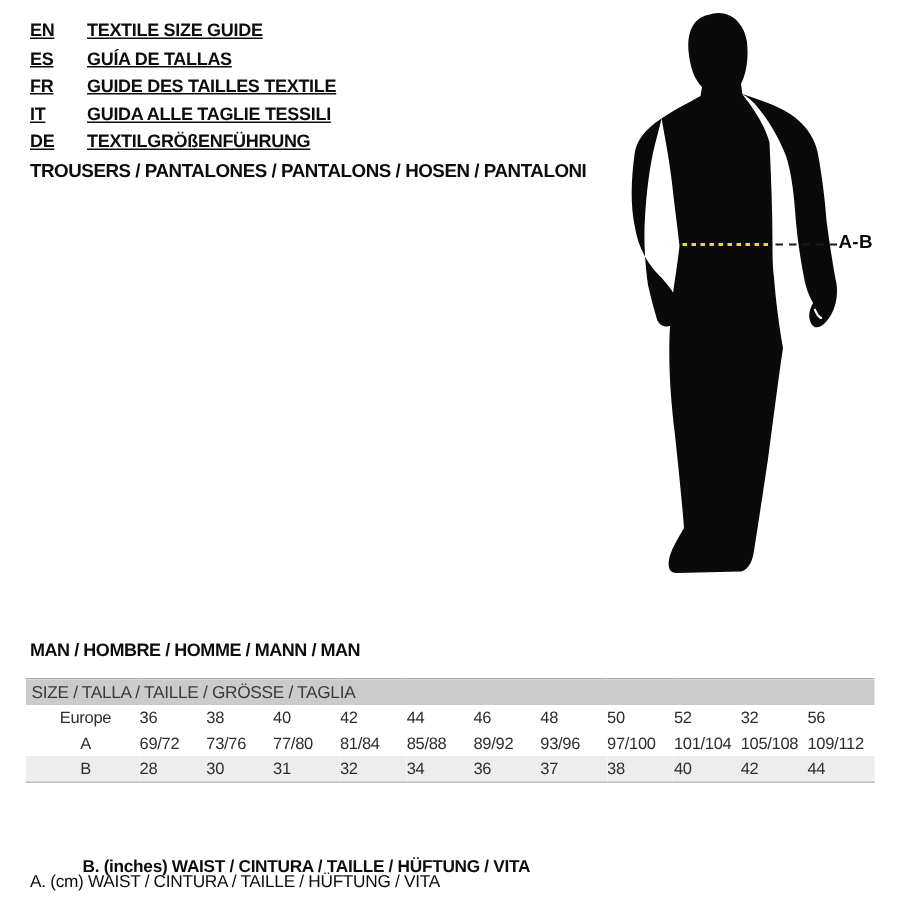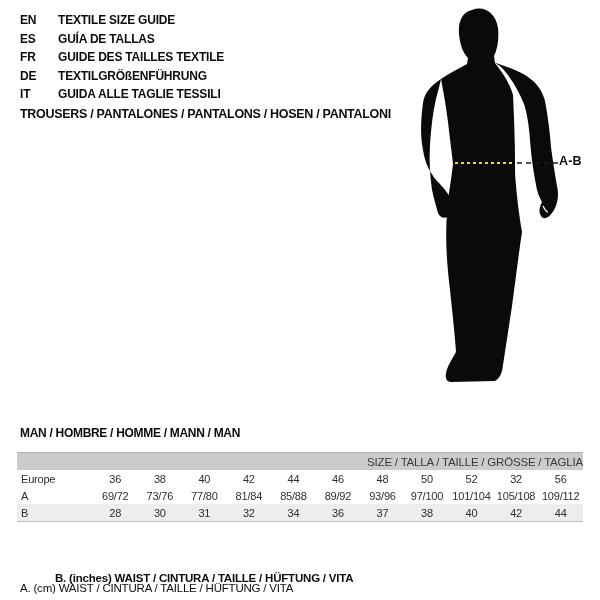--- a/index.html
+++ b/index.html
@@ -5,42 +5,42 @@
   html,body{margin:0;padding:0;}
   body{
     width:600px;height:600px;position:relative;background:#ffffff;
     font-family:"Liberation Sans","DejaVu Sans",sans-serif;
     color:#0d0d0d;overflow:hidden;
   }
   .abs{position:absolute;}
 
   
   #lang-block{left:20px;top:11px;}
-  .lang-row{display:flex;height:18.5px;align-items:center;}
+  .lang-row{display:flex;height:18.5px;align-items:center;text-decoration:underline;}
   .lang-code{width:38px;font-weight:bold;font-size:12px;letter-spacing:-0.2px;}
   .lang-label{font-weight:bold;font-size:12px;letter-spacing:-0.2px;white-space:nowrap;}
 
   #garment-heading{left:20px;top:107px;font-weight:bold;font-size:12.5px;letter-spacing:-0.3px;white-space:nowrap;}
 
   
   #figure-svg{left:400px;top:0;width:200px;height:400px;}
   #measure-label{left:559px;top:154px;font-weight:600;font-size:12.5px;letter-spacing:0.2px;}
 
   #section-heading{left:20px;top:426px;font-weight:bold;font-size:12px;letter-spacing:-0.3px;white-space:nowrap;text-align:right;}
 
   
   #size-table-wrap{left:17px;top:452px;width:566px;}
   table{border-collapse:collapse;table-layout:fixed;width:566px;font-size:11px;color:#2e2e2e;}
   td,th{padding:0;height:17px;vertical-align:middle;font-weight:normal;letter-spacing:-0.2px;white-space:nowrap;overflow:hidden;}
   tr.header-row th{
-    background:#cbcbcb;text-align:right;padding-left:4px;font-size:11.5px;color:#3a3a3a;
+    background:#cbcbcb;text-align:left;padding-left:4px;font-size:11.5px;color:#3a3a3a;
     border-top:1px solid #b0b0b0;
   }
-  tr.data-row td{text-align:center;}
-  tr.data-row td.row-label{text-align:left;padding-left:4px;}
+  tr.data-row td{text-align:left;}
+  tr.data-row td.row-label{text-align:center;padding-left:4px;}
   tr.alt td{background:#ededed;}
   tr.last-row td{border-bottom:1px solid #bdbdbd;}
 
   
   #note-a{left:20px;top:582px;font-weight:normal;font-size:11.5px;letter-spacing:-0.2px;white-space:nowrap;}
   #note-b{left:20px;top:572px;font-weight:bold;font-size:11.5px;letter-spacing:-0.2px;white-space:nowrap;margin-left:35px;}
 </style>
 </head>
 <body>
 
@@ -51,26 +51,26 @@
   </div>
   <div class="lang-row">
     <span class="lang-code">ES</span>
     <span class="lang-label">GUÍA DE TALLAS</span>
   </div>
   <div class="lang-row">
     <span class="lang-code">FR</span>
     <span class="lang-label">GUIDE DES TAILLES TEXTILE</span>
   </div>
   <div class="lang-row">
+    <span class="lang-code">IT</span>
+    <span class="lang-label">GUIDA ALLE TAGLIE TESSILI</span>
+  </div>
+  <div class="lang-row">
     <span class="lang-code">DE</span>
     <span class="lang-label">TEXTILGRÖßENFÜHRUNG</span>
-  </div>
-  <div class="lang-row">
-    <span class="lang-code">IT</span>
-    <span class="lang-label">GUIDA ALLE TAGLIE TESSILI</span>
   </div>
 </div>
 
 <div class="abs" id="garment-heading">TROUSERS / PANTALONES / PANTALONS / HOSEN / PANTALONI</div>
 
 <svg class="abs" id="figure-svg" viewBox="0 0 200 400" aria-hidden="true">
 
   <path fill="#0a0a0a" d="
     M72,10
     C62,12 58,22 59,34

